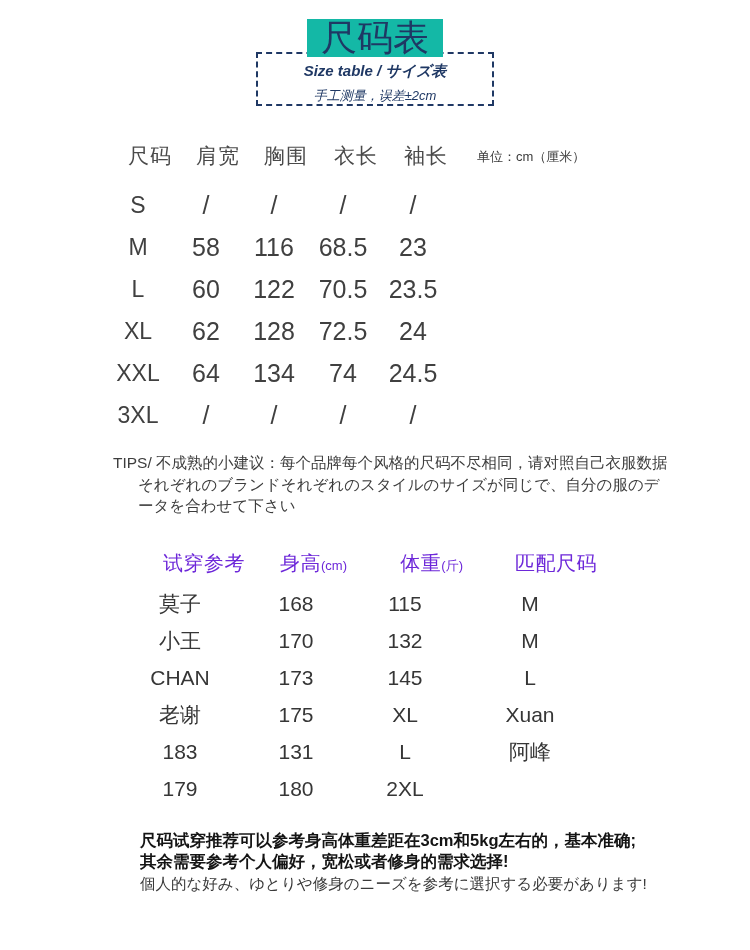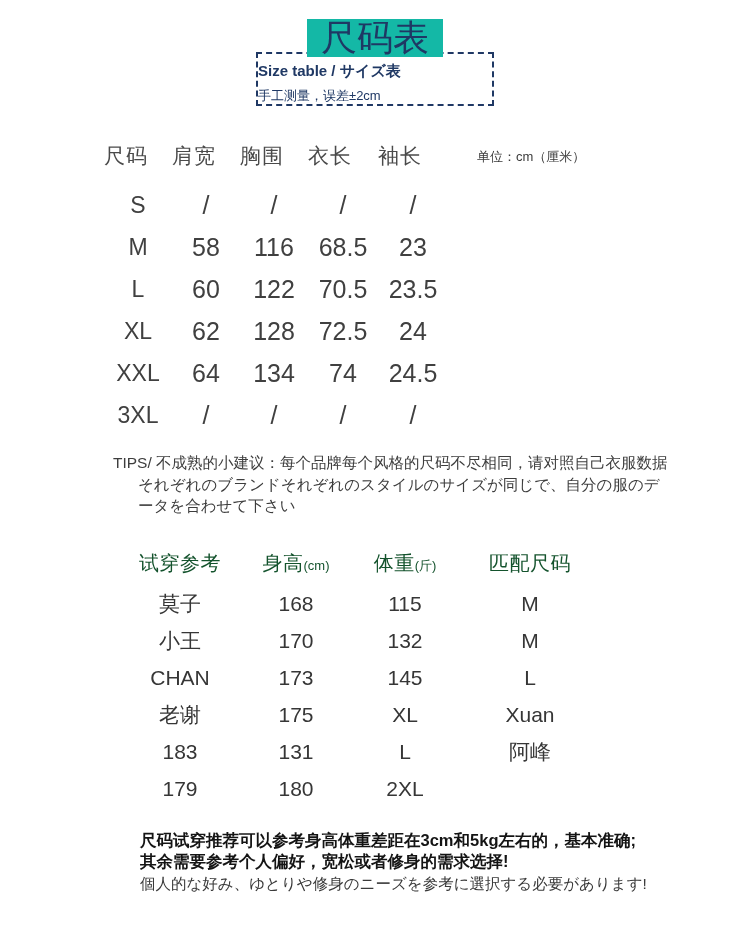--- a/index.html
+++ b/index.html
@@ -18,22 +18,23 @@
   .header-wrap {
     position: absolute;
     top: 52px;
     left: 50%;
     transform: translateX(-50%);
     width: 238px;
   }
   .header-box {
     border: 2px dashed #1f3864;
     height: 54px;
-    text-align: left;
+    text-align: center;
     padding-top: 8px;
+    font-style: italic;
   }
   .header-title {
     position: absolute;
     top: -33px;
     left: 50%;
     transform: translateX(-50%);
     background: #14b8a6;
     padding: 0 14px;
     font-size: 36px;
     line-height: 38px;
@@ -57,21 +58,21 @@
     top: 142px;
     left: 104px;
   }
   .size-head, .size-body {
     display: grid;
     grid-template-columns: 68px 68px 68px 70px 70px;
   }
   .size-head .cell {
     font-size: 21px;
     color: #4a4a4a;
-    text-align: left;
+    text-align: right;
     height: 28px;
     line-height: 28px;
     letter-spacing: 1px;
   }
   .size-body { margin-top: 14px; }
   .size-body .cell {
     height: 42px;
     line-height: 42px;
     text-align: center;
     font-size: 25px;
@@ -104,22 +105,22 @@
     position: absolute;
     top: 550px;
     left: 115px;
   }
   .fit-head, .fit-body {
     display: grid;
     grid-template-columns: 130px 102px 116px 134px;
   }
   .fit-head .cell {
     font-size: 20px;
-    color: #14532d;
-    text-align: center;
+    color: #6d28d9;
+    text-align: right;
     height: 26px;
     line-height: 26px;
     letter-spacing: 0.5px;
   }
   .fit-head .unit { font-size: 13px; letter-spacing: 0; margin-top: 20px; }
   .fit-body { margin-top: 9px; }
   .fit-body .cell {
     height: 37px;
     line-height: 37px;
     text-align: center;

